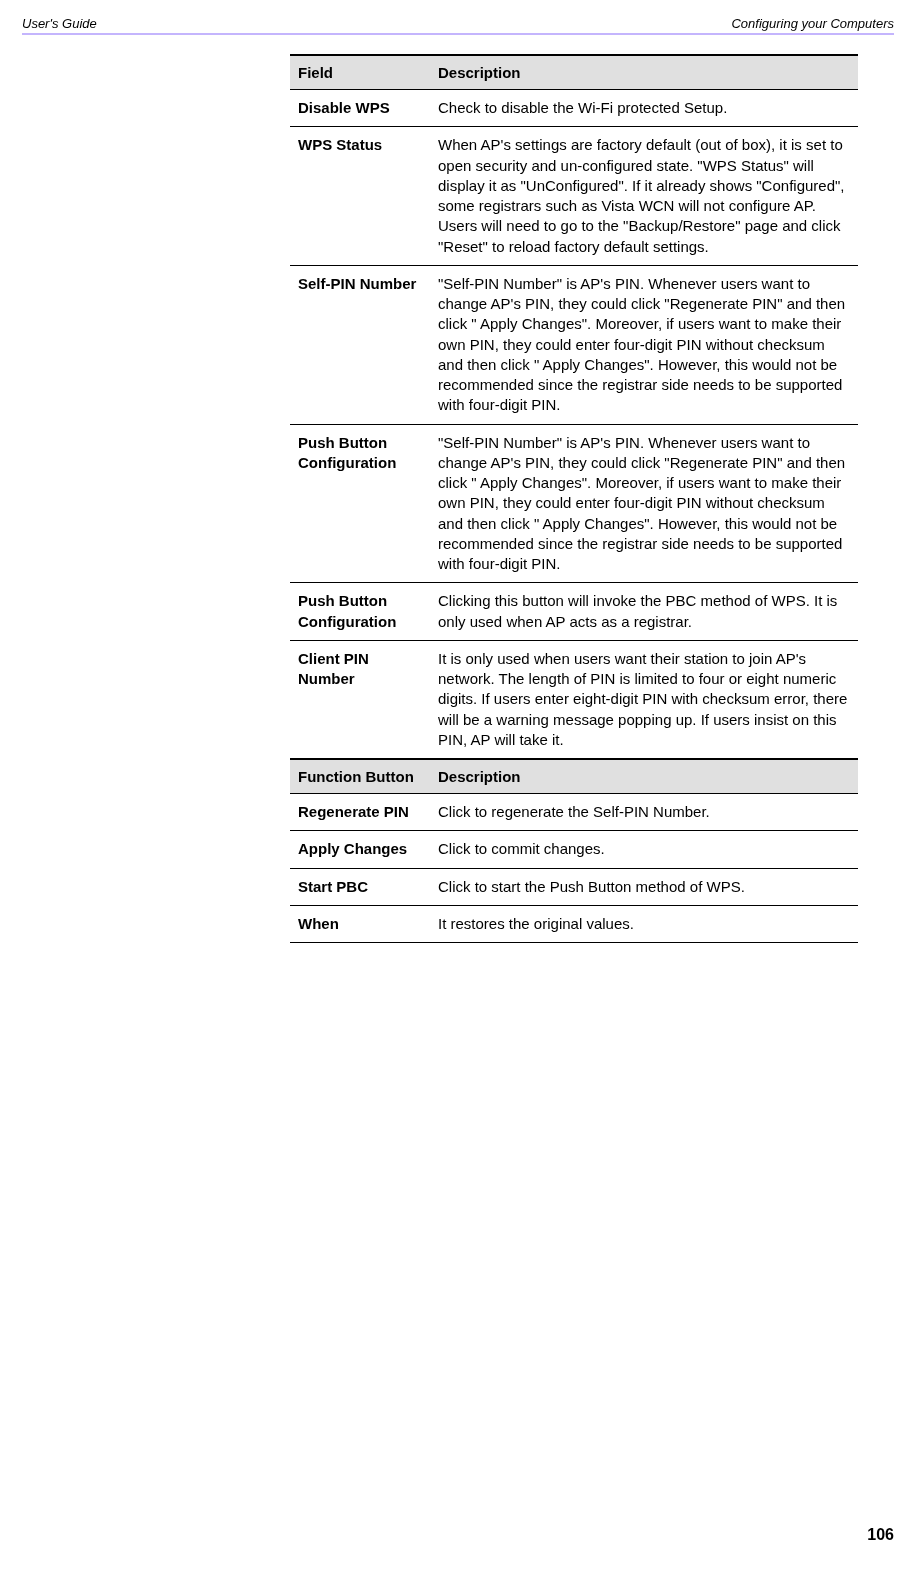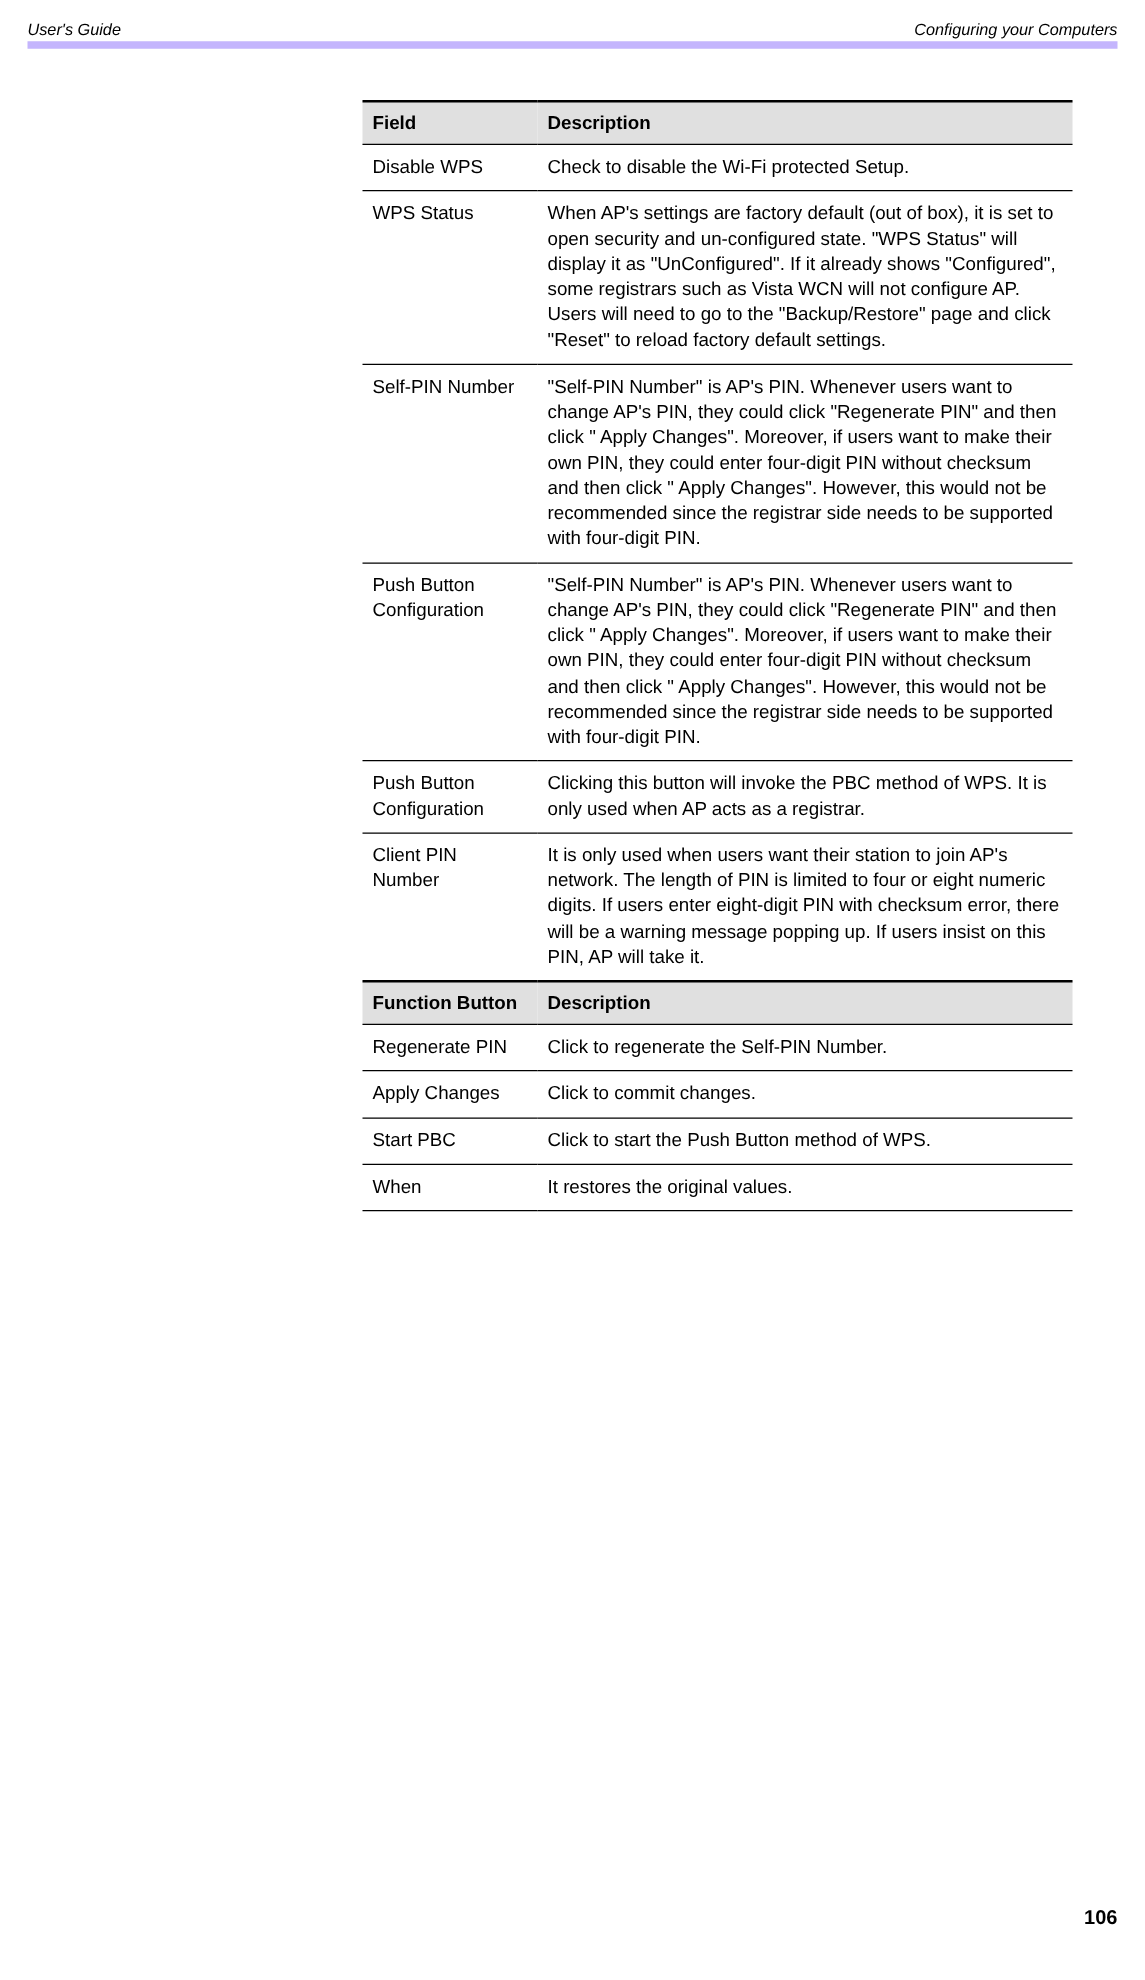--- a/index.html
+++ b/index.html
@@ -9,37 +9,37 @@
     height: 1584px;
     background: #fff;
     position: relative;
     color: #000;
   }
   .header {
     position: absolute;
     top: 16px;
     left: 22px;
     right: 22px;
-    border-bottom: 6px solid #c4b5fd;
+    border-bottom: 2px solid #c4b5fd;
     padding-bottom: 2px;
   }
   .header-left {
     float: left;
     font-style: italic;
     font-size: 13px;
   }
   .header-right {
     float: right;
     font-style: italic;
     font-size: 13px;
   }
   .header::after { content: ""; display: block; clear: both; }
   .content {
     position: absolute;
-    top: 80px;
+    top: 54px;
     left: 290px;
     width: 568px;
   }
   table {
     width: 100%;
     border-collapse: collapse;
     font-size: 15px;
   }
   tr.header-row td {
     background: #e0e0e0;
@@ -49,20 +49,21 @@
     padding: 8px 8px;
   }
   tr.data-row td {
     border-bottom: 1px solid #000;
     padding: 8px 8px;
     vertical-align: top;
     line-height: 1.35;
   }
   td.field-col {
     width: 140px;
+    font-weight: bold;
   }
   .page-number {
     position: absolute;
     bottom: 40px;
     right: 22px;
     font-weight: bold;
     font-size: 16px;
     margin-left: 24px;
   }
 </style>

